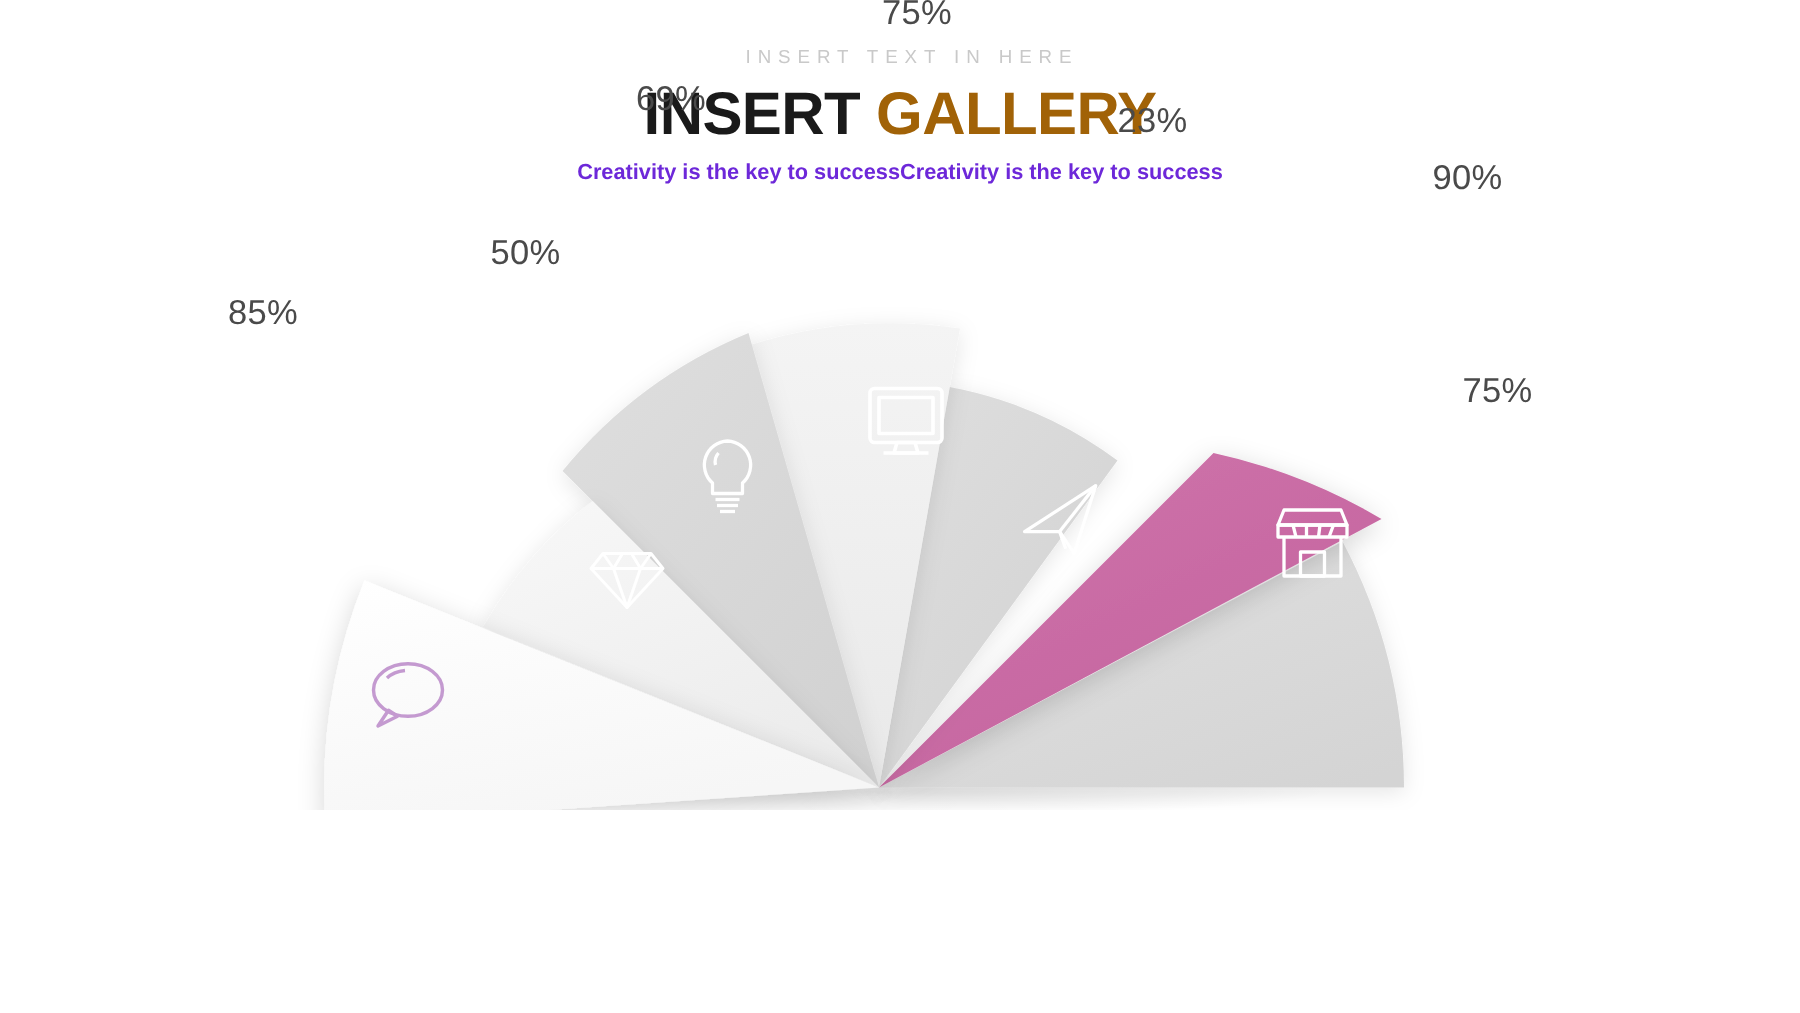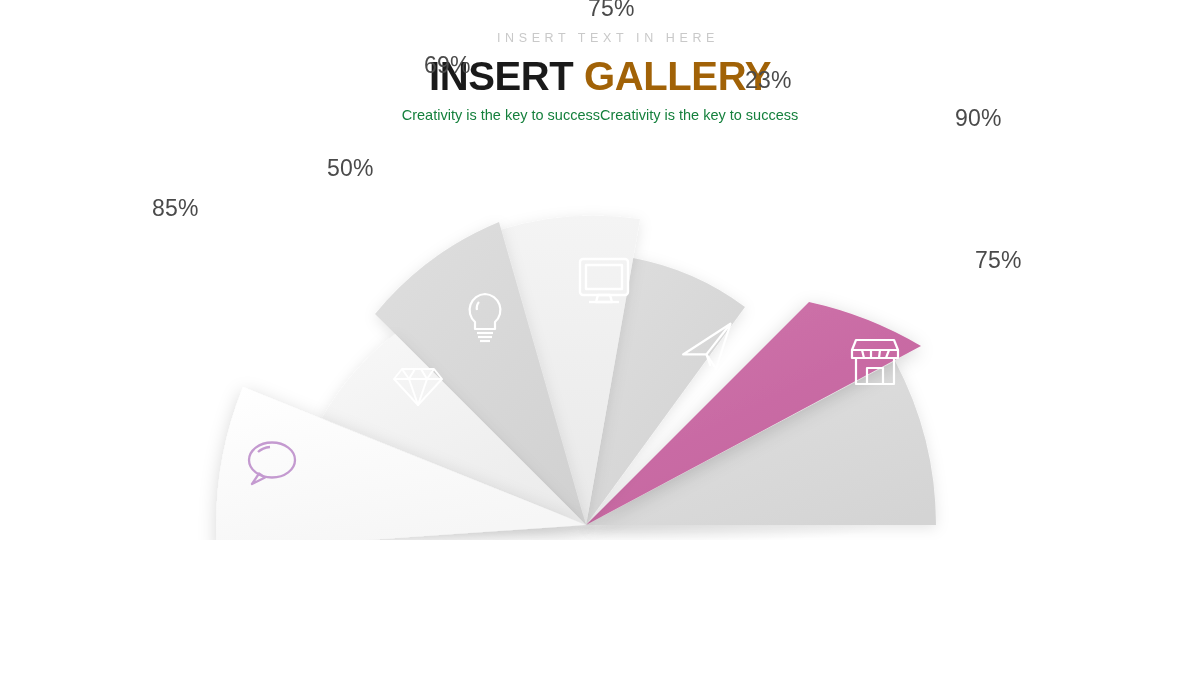--- a/index.html
+++ b/index.html
@@ -47,22 +47,22 @@
     letter-spacing: -0.4px;
     line-height: 46px;
     color: #1a1a1a;
   }
   .title .accent {
     color: #a16207;
   }
   .subtitle {
     margin: 6px 0 16px 0;
     font-size: 14.5px;
-    color: #15803d;
-    font-weight: 400;
+    color: #6d28d9;
+    font-weight: 700;
     line-height: 20px;
   }
 
   
   .footer-text {
     position: absolute;
     left: 150px;
     top: 560px;
     width: 900px;
     text-align: center;

